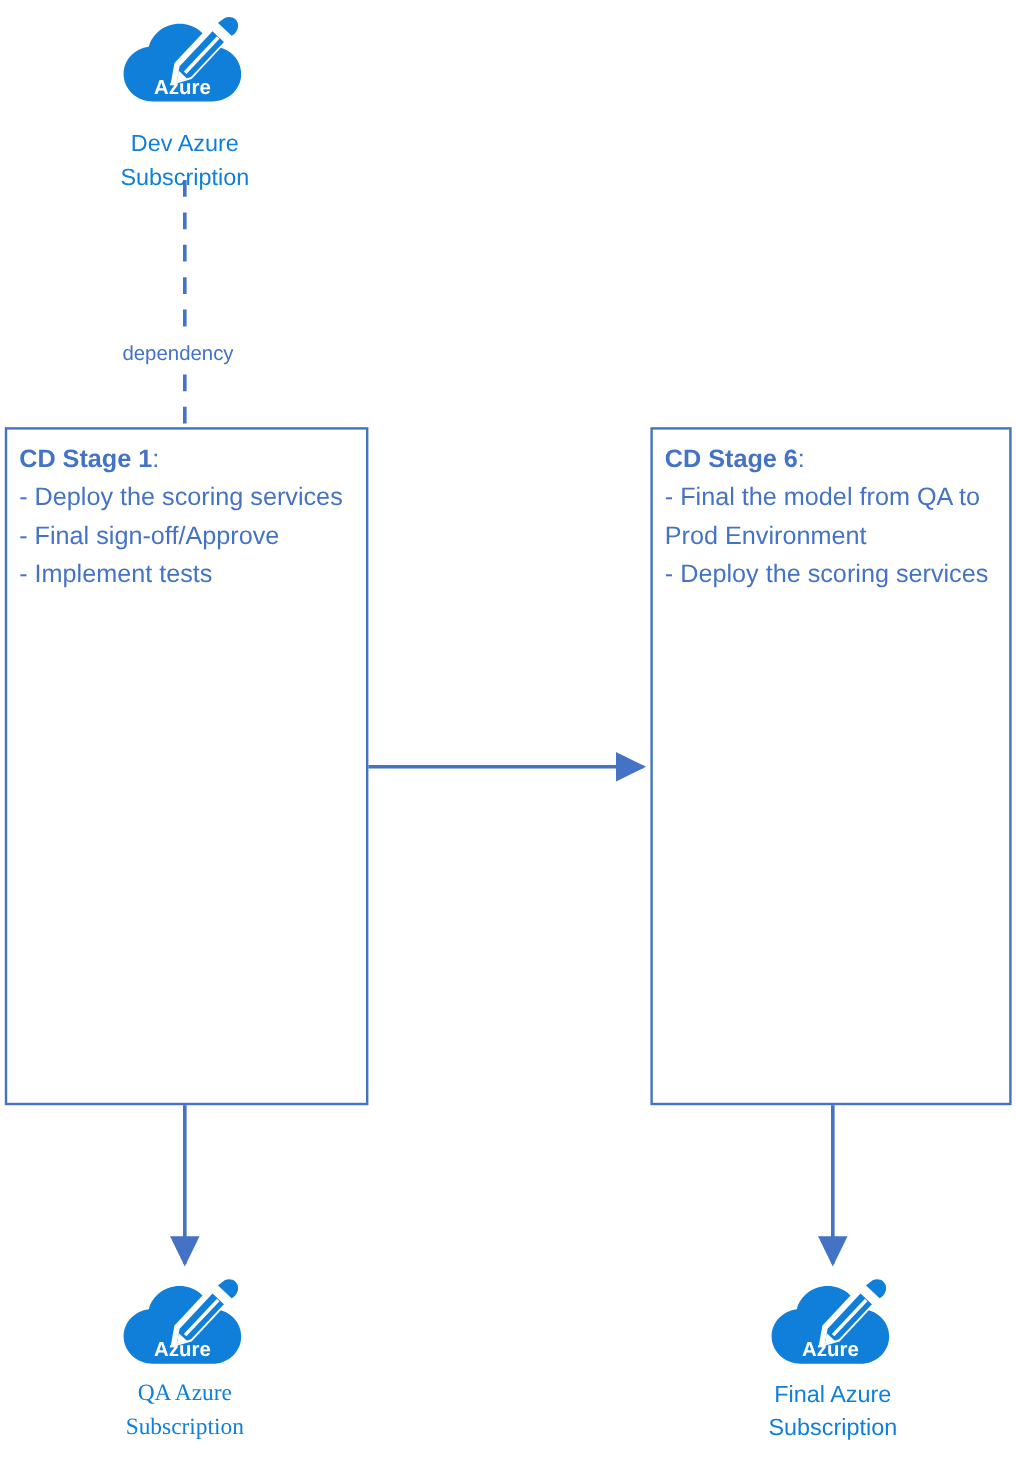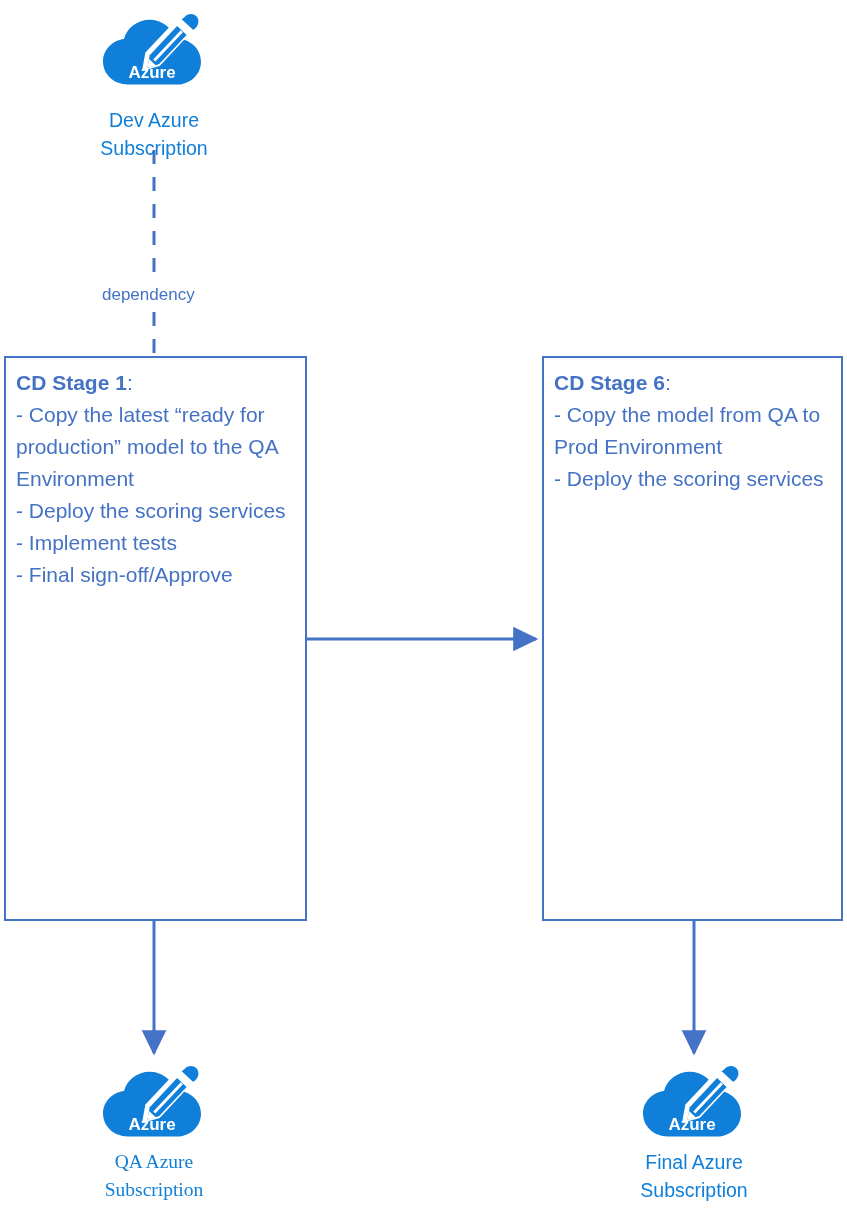--- a/index.html
+++ b/index.html
@@ -130,31 +130,30 @@
 
       <text x="51" y="70" fill="#FFFFFF" font-family="Liberation Sans, sans-serif" font-size="17" font-weight="bold" text-anchor="middle">Azure</text>
     </svg>
   </div>
   <div class="node-label" style="left:39px; top:106px; width:230px;">Dev Azure
 Subscription</div>
 
   <div class="stage-box" style="left:4px; top:356px; width:303px; height:565px;">
     <div class="stage-text">
       <span class="stage-line"><span class="stage-title">CD Stage 1</span><span>:</span></span>
-      <span class="stage-line">- Copy the latest “ready for production” model to the QA Environment</span>
       <span class="stage-line">- Deploy the scoring services</span>
+      <span class="stage-line">- Final sign-off/Approve</span>
       <span class="stage-line">- Implement tests</span>
-      <span class="stage-line">- Final sign-off/Approve</span>
     </div>
   </div>
 
   <div class="stage-box" style="left:542px; top:356px; width:301px; height:565px;">
     <div class="stage-text">
       <span class="stage-line"><span class="stage-title">CD Stage 6</span><span>:</span></span>
-      <span class="stage-line">- Copy the model from QA to Prod Environment</span>
+      <span class="stage-line">- Final the model from QA to Prod Environment</span>
       <span class="stage-line">- Deploy the scoring services</span>
     </div>
   </div>
 
   <div class="azure-icon" style="left:101px; top:1060px;">
     <svg viewBox="0 0 104 82" xmlns="http://www.w3.org/2000/svg">
       <path fill="#0F7FD9" d="M26.5,76.5 C12.8,76.5 2,66.2 2,53.6 C2,42.0 11.2,32.4 23.0,31.0
                C25.9,19.9 36.3,11.7 48.7,11.7 C61.0,11.7 71.4,19.8 74.4,30.9
                C74.9,30.87 75.4,30.85 75.9,30.85 C89.2,30.85 100,41.05 100,53.65
                C100,66.25 89.2,76.5 75.9,76.5 Z"></path>

